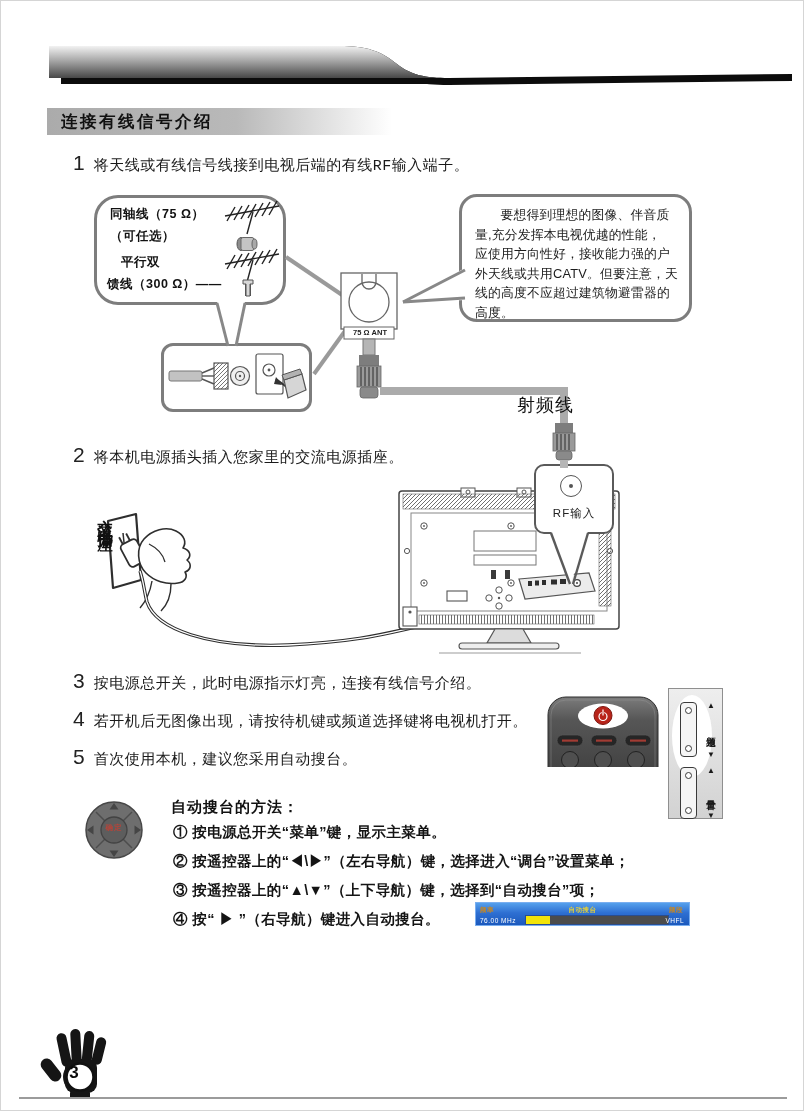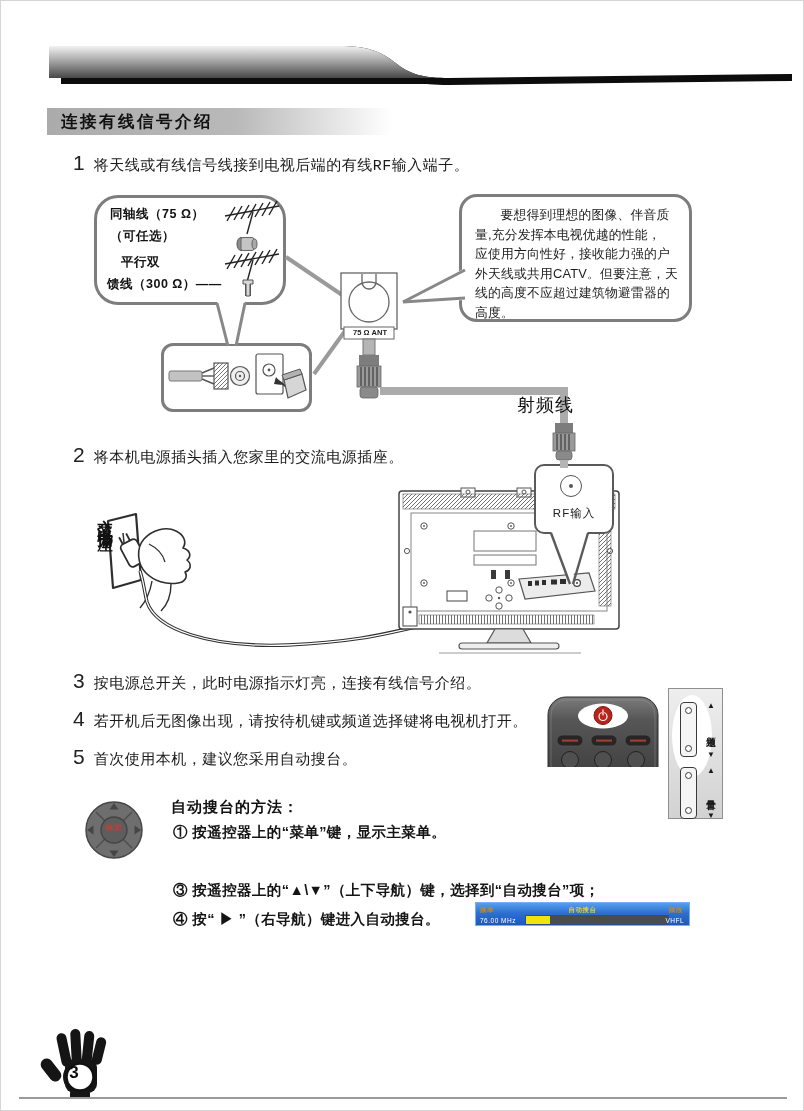--- a/index.html
+++ b/index.html
@@ -453,21 +453,22 @@
     </g>
     <circle cx="31" cy="31" r="13" fill="#5d5d5d" stroke="#434343" stroke-width="1.3"></circle>
     <polygon points="31,4 26.5,10.5 35.5,10.5" fill="#454545"></polygon>
     <polygon points="31,58 26.5,51.5 35.5,51.5" fill="#454545"></polygon>
     <polygon points="4,31 10.5,26.5 10.5,35.5" fill="#454545"></polygon>
     <polygon points="58,31 51.5,26.5 51.5,35.5" fill="#454545"></polygon>
   </svg>
   <div id="wheel-center-label" class="abs">确定</div>
 
   <div id="as-title" class="abs">自动搜台的方法：</div>
-  <div class="as-item" style="top:822px;">① 按遥控器上的“菜单”键，显示主菜单。</div>
+  <div class="as-item" style="top:822px;">① 按电源总开关“菜单”键，显示主菜单。</div>
+  <div class="as-item" style="top:851px;">② 按遥控器上的“◀\▶”（左右导航）键，选择进入“调台”设置菜单；</div>
   <div class="as-item" style="top:880px;">③ 按遥控器上的“▲\▼”（上下导航）键，选择到“自动搜台”项；</div>
   <div class="as-item" style="top:909px;">④ 按“ ▶ ”（右导航）键进入自动搜台。</div>
 
   <div id="osd" class="abs">
     <span class="osd-t" id="osd-freq-label">频率</span>
     <span class="osd-t" id="osd-title">自动搜台</span>
     <span class="osd-t" id="osd-band-label">频段</span>
     <span class="osd-t" id="osd-freq-value">76.00 MHz</span>
     <div id="osd-track">
       <div id="osd-fill" style="width: 24.14px;"></div>

